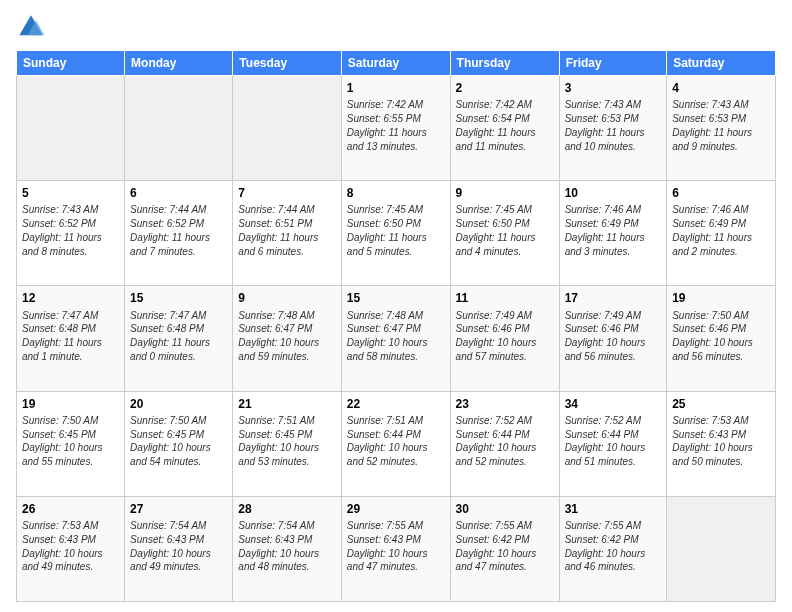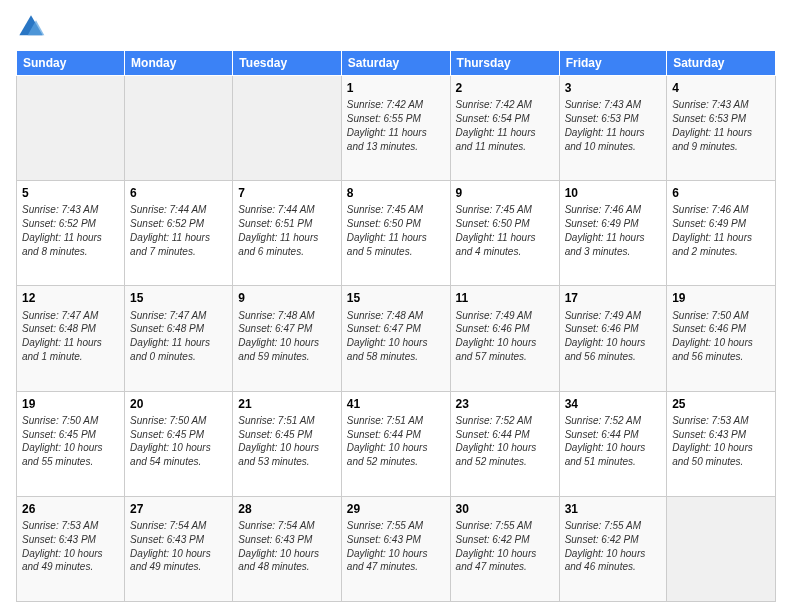--- a/index.html
+++ b/index.html
@@ -291,21 +291,21 @@
 and 54 minutes.</div>
           </td>
           <td>
             <span class="day-number">21</span>
             <div class="cell-text" style="white-space: pre-line;">Sunrise: 7:51 AM
 Sunset: 6:45 PM
 Daylight: 10 hours
 and 53 minutes.</div>
           </td>
           <td>
-            <span class="day-number">41</span>
+            <span class="day-number">22</span>
             <div class="cell-text" style="white-space: pre-line;">Sunrise: 7:51 AM
 Sunset: 6:44 PM
 Daylight: 10 hours
 and 52 minutes.</div>
           </td>
           <td>
             <span class="day-number">23</span>
             <div class="cell-text" style="white-space: pre-line;">Sunrise: 7:52 AM
 Sunset: 6:44 PM
 Daylight: 10 hours

